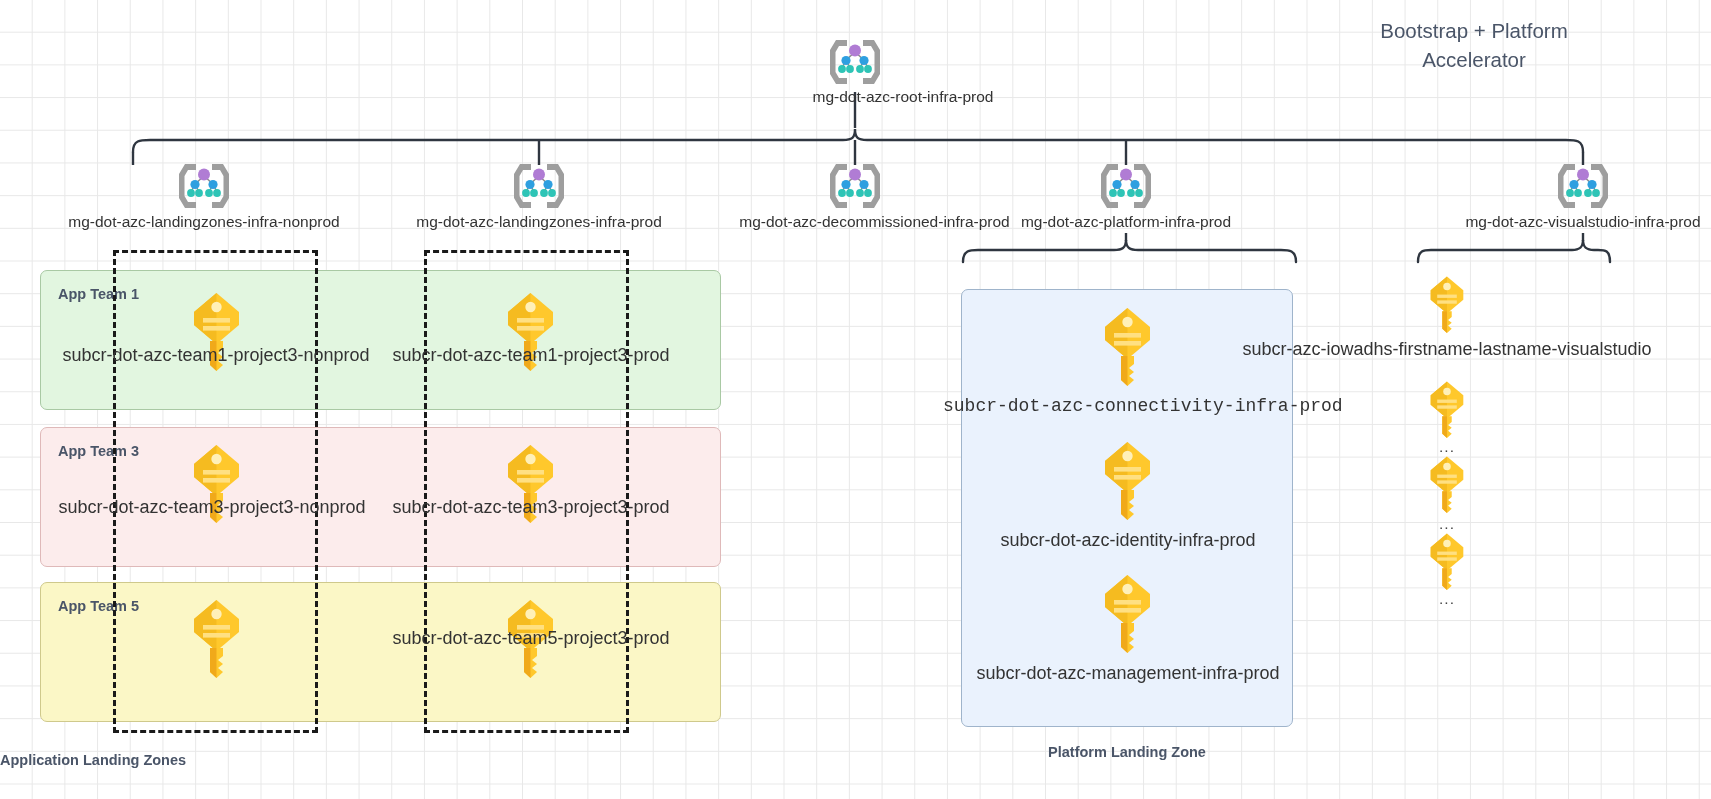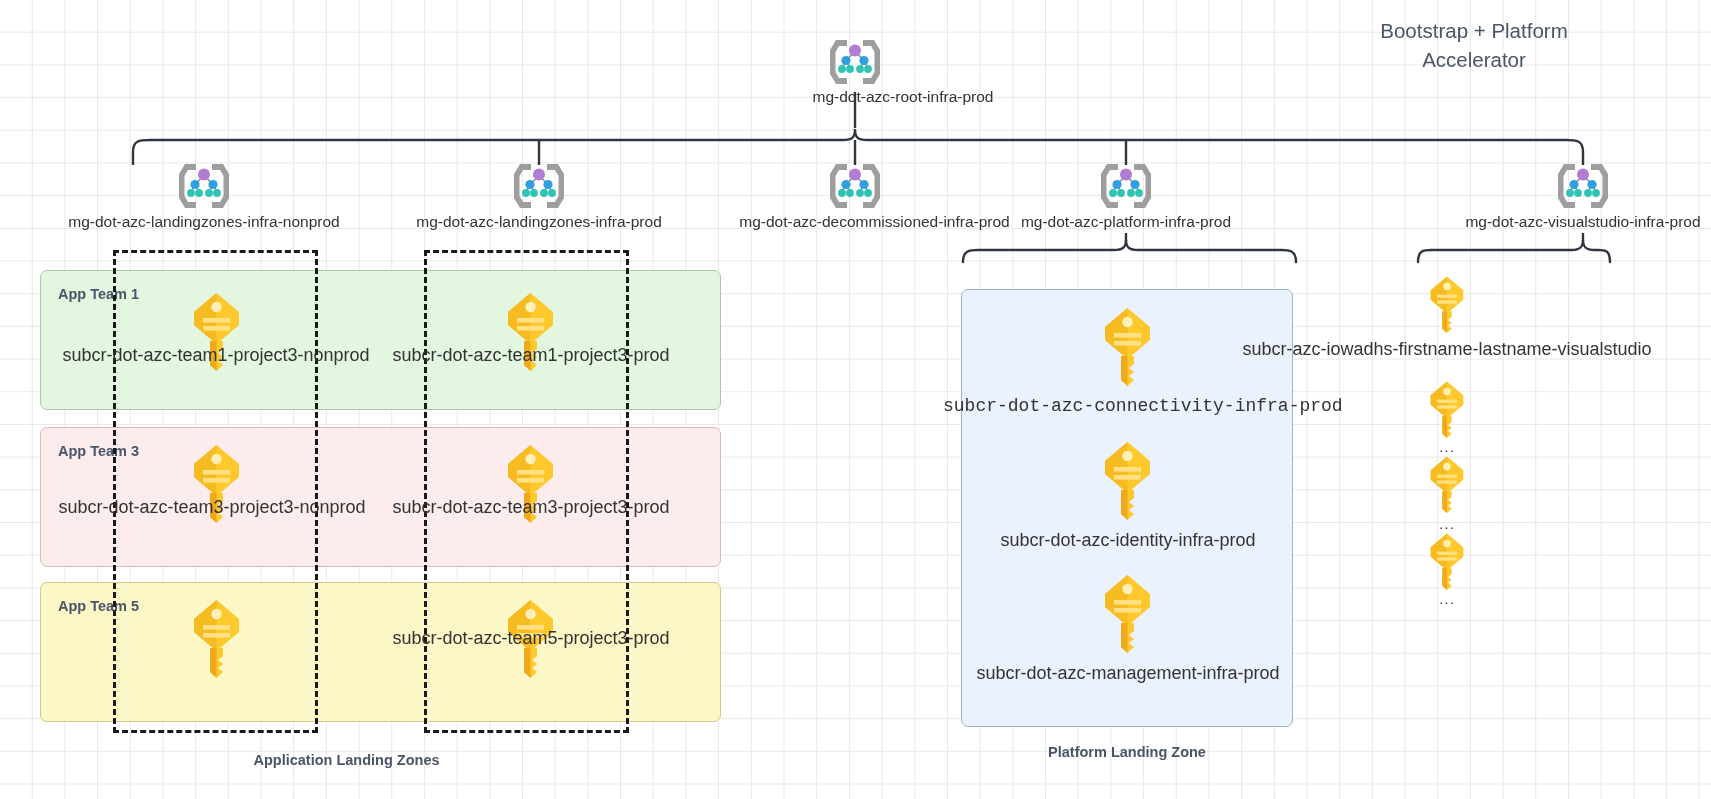--- a/index.html
+++ b/index.html
@@ -328,21 +328,21 @@
       <path d="M27.5 2 L5 21 L5 34 L27.5 53 Z" fill="#f5bb20"></path>
       <circle cx="27.5" cy="16" r="5.2" fill="#fff0b8"></circle>
       <rect x="14" y="27" width="27" height="4.6" fill="#ffe082"></rect>
       <rect x="14" y="35" width="27" height="4.6" fill="#ffe082"></rect>
       <path d="M21 50 L34 50 L34 58 L29 62 L34 66 L29 70 L34 74 L27.5 80 L21 74 Z" fill="#ffc82c"></path>
       <path d="M21 50 L27.5 50 L27.5 80 L21 74 Z" fill="#f0a91a"></path>
     </svg>
   </div>
   <div class="abs sub-label" style="left:336px; top:629px; width:390px;">subcr-dot-azc-team5-project3-prod</div>
 
-  <div class="abs zone-title" style="left:0px; top:752px; width:693px; text-align:center;">Application Landing Zones</div>
+  <div class="abs zone-title" style="left:0px; top:752px; width:693px; text-align:left;">Application Landing Zones</div>
 
   <div class="abs plat-box" style="left:961px; top:289px; width:332px; height:438px;"></div>
 
   <div class="abs" style="left:1100px; top:306px;">
     <svg class="key-icon" width="55" height="80" viewBox="0 0 55 80">
       <path d="M27.5 2 L50 21 L50 34 L27.5 53 L5 34 L5 21 Z" fill="#ffc82c"></path>
       <path d="M27.5 2 L5 21 L5 34 L27.5 53 Z" fill="#f5bb20"></path>
       <circle cx="27.5" cy="16" r="5.2" fill="#fff0b8"></circle>
       <rect x="14" y="27" width="27" height="4.6" fill="#ffe082"></rect>
       <rect x="14" y="35" width="27" height="4.6" fill="#ffe082"></rect>

